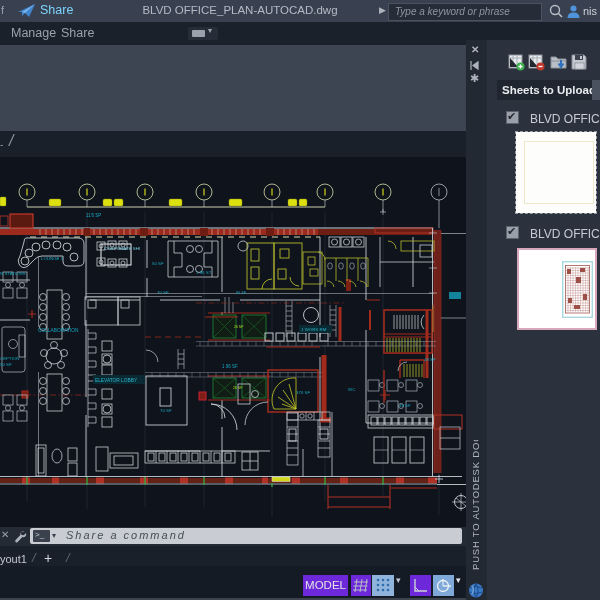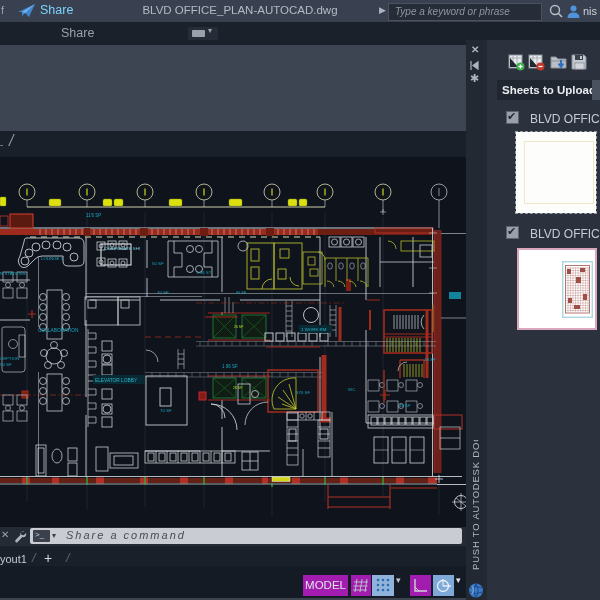--- a/index.html
+++ b/index.html
@@ -24,21 +24,21 @@
   #canvas{left:0;top:157px;width:466px;height:370px;background:#0e131c;}
   
   #cmdrow{left:0;top:527px;width:466px;height:19px;background:#252b35;}
   #cmdinput{left:30px;top:528px;width:432px;height:16px;background:#c9cdd3;border-radius:2px;}
   #cmdinput .ticon{position:absolute;left:3px;top:2px;width:17px;height:12px;background:#3a414c;border-radius:1px;}
   #cmdinput .ph{position:absolute;left:36px;top:1px;font-style:italic;color:#464c55;font-size:11px;letter-spacing:2px;}
   
   #layoutrow{left:0;top:546px;width:466px;height:20px;background:#1a202a;}
   
   #statusbar{left:0;top:566px;width:466px;height:34px;background:#151b25;}
-  .sbtn{position:absolute;top:9px;height:21px;background:#a21caf;}
+  .sbtn{position:absolute;top:9px;height:21px;background:#6d28d9;}
   
   #strip{left:466px;top:40px;width:21px;height:560px;background:#232933;}
   
   #panel{left:487px;top:40px;width:113px;height:560px;background:#2b323e;}
   #phead{position:absolute;left:10px;top:40px;width:103px;height:20px;background:#20262f;
          color:#e8ebef;font-size:11.5px;font-weight:bold;line-height:20px;padding-left:5px;}
   .chk{position:absolute;width:11px;height:11px;background:#99a0a9;border:1px solid #5c636d;}
   .chk:after{content:"✔";position:absolute;left:0px;top:-2px;color:#262b33;font-size:11px;}
   .plabel{position:absolute;color:#c6cbd3;font-size:12px;white-space:nowrap;}
   .thumb1{position:absolute;left:29px;top:92px;width:80px;height:81px;background:#fdfdfc;
@@ -65,20 +65,21 @@
     <line x1="10.5" y1="10.5" x2="14" y2="14" stroke="#b9bfc7" stroke-width="1.6"></line>
   </svg>
   <svg class="abs" style="left:566px;top:3.5px" width="15" height="15" viewBox="0 0 15 15">
     <circle cx="7.5" cy="4.5" r="3" fill="#4f93da"></circle>
     <path d="M1.5 14 Q1.5 8.5 7.5 8.5 Q13.5 8.5 13.5 14 Z" fill="#4f93da"></path>
   </svg>
   <span class="abs" style="left:583px;top:5px;color:#ccd1d8;font-size:11px;">nis</span>
 </div>
 
 <div class="abs" id="tabrow">
+  <span class="rtab" style="left:2px;">Manage</span>
   <span class="rtab" style="left:52px;">Share</span>
   <div class="abs" style="left:188px;top:5px;width:30px;height:13px;background:#262d38;border-radius:2px;">
      <div class="abs" style="left:4px;top:3px;width:13px;height:7px;background:#9aa1ab;border-radius:1px;"></div>
      <span class="abs" style="left:20px;top:-1px;color:#9aa1ab;font-size:8px;">▾</span>
   </div>
 </div>
 
 <div class="abs" id="ribbon"></div>
 
 <div class="abs" id="band">

